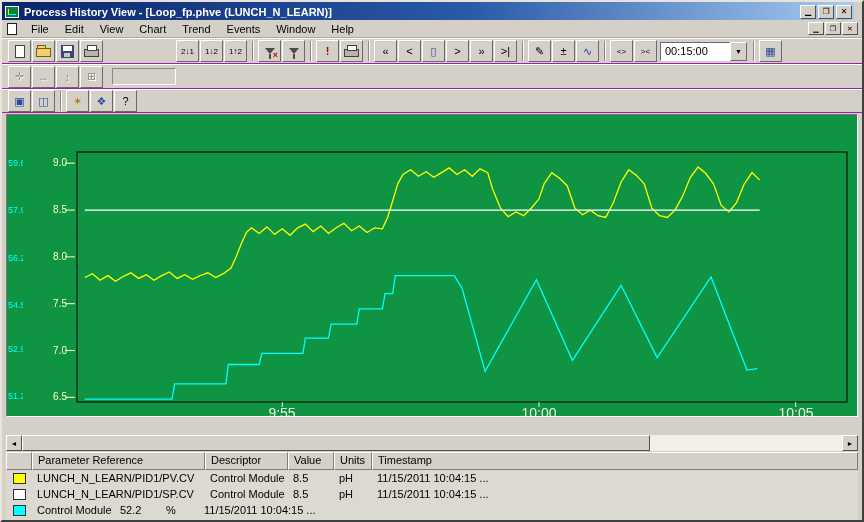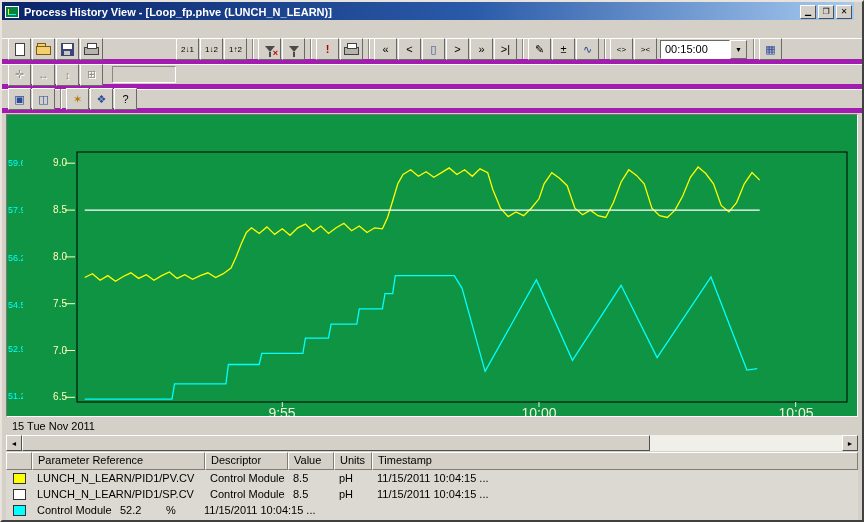--- a/index.html
+++ b/index.html
@@ -26,21 +26,21 @@
   
   .menubar{position:absolute;top:18px;left:0;right:0;height:18px;background:#d4d0c8;
     display:flex;align-items:center;border-bottom:1px solid #aaa69e;}
   .doc-icon{width:10px;height:12px;background:#fff;border:1px solid #202020;margin:0 6px 0 5px;}
   .menu-item{padding:2px 8px;cursor:default;}
   .mdi-btns{margin-left:auto;margin-right:4px;display:flex;gap:1px;}
   .mdi-btn{width:16px;height:13px;padding:0;font-size:7px;line-height:11px;
     background:#d4d0c8;border:1px solid;border-color:#fff #505050 #505050 #fff;font-family:inherit;}
   
   .toolbar{position:absolute;left:0;right:0;background:#d4d0c8;display:flex;align-items:center;
-    padding-left:6px;border-top:1px solid #fff;border-bottom:5px solid #a21caf;}
+    padding-left:6px;border-top:1px solid #fff;border-bottom:1px solid #a21caf;}
   .tb1{top:36px;height:26px;}
   .tb2{top:62px;height:25px;}
   .tb3{top:87px;height:24px;}
   .tb-btn{width:23px;height:22px;padding:0;margin-right:1px;position:relative;
     background:#d4d0c8;border:1px solid;border-color:#fff #696969 #696969 #fff;
     font-family:inherit;font-size:11px;display:flex;align-items:center;justify-content:center;cursor:default;}
   .tb-btn.small-glyph{font-size:8px;}
   .tb-btn.disabled{color:#928f86;text-shadow:1px 1px 0 #fff;}
   .tb-sep{width:2px;height:20px;border-left:1px solid #8c8880;border-right:1px solid #fff;margin:0 4px;}
   .tb-spacer{width:72px;height:22px;}
@@ -107,20 +107,36 @@
   <div class="titlebar">
     <span class="app-icon"></span>
     <span class="title-text">Process History View - [Loop_fp.phve (LUNCH_N_LEARN)]</span>
     <span class="win-btns">
       <button class="wbtn">▁</button>
       <button class="wbtn">❐</button>
       <button class="wbtn">✕</button>
     </span>
   </div>
 
+  <div class="menubar">
+    <span class="doc-icon"></span>
+    <span class="menu-item">File</span>
+    <span class="menu-item">Edit</span>
+    <span class="menu-item">View</span>
+    <span class="menu-item">Chart</span>
+    <span class="menu-item">Trend</span>
+    <span class="menu-item">Events</span>
+    <span class="menu-item">Window</span>
+    <span class="menu-item">Help</span>
+    <span class="mdi-btns">
+      <button class="mdi-btn">▁</button>
+      <button class="mdi-btn">❐</button>
+      <button class="mdi-btn">✕</button>
+    </span>
+  </div>
 
   <div class="toolbar tb1">
     <button class="tb-btn">
         <span class="icon-page"></span>
       </button>
     <button class="tb-btn">
         <span class="icon-folder"></span>
       </button>
     <button class="tb-btn">
         <span class="icon-floppy"></span>
@@ -212,23 +228,20 @@
         <div class="out-label" style="top: 137px; color: rgb(0, 255, 255);">56.2</div>
         <div class="out-label" style="top: 184px; color: rgb(0, 255, 255);">54.5</div>
         <div class="out-label" style="top: 228px; color: rgb(0, 255, 255);">52.9</div>
         <div class="out-label" style="top: 275px; color: rgb(0, 255, 255);">51.2</div>
         <div class="x-label" style="top: 290px; left: 245px; color: rgb(238, 242, 218);">9:55</div>
         <div class="x-label" style="top: 290px; left: 502px; color: rgb(238, 242, 218);">10:00</div>
         <div class="x-label" style="top: 290px; left: 759px; color: rgb(238, 242, 218);">10:05</div>
       </div>
   </div>
 
-  <div class="date-row">
-    <span>15 Tue Nov 2011</span>
-  </div>
 
   <div class="hscroll">
     <button class="scroll-btn left">◄</button>
     <div class="scroll-thumb"></div>
     <button class="scroll-btn right">►</button>
   </div>
 
   <div class="thead">
     <span class="th w-sw"></span>
     <span class="th w-param">Parameter Reference</span>

